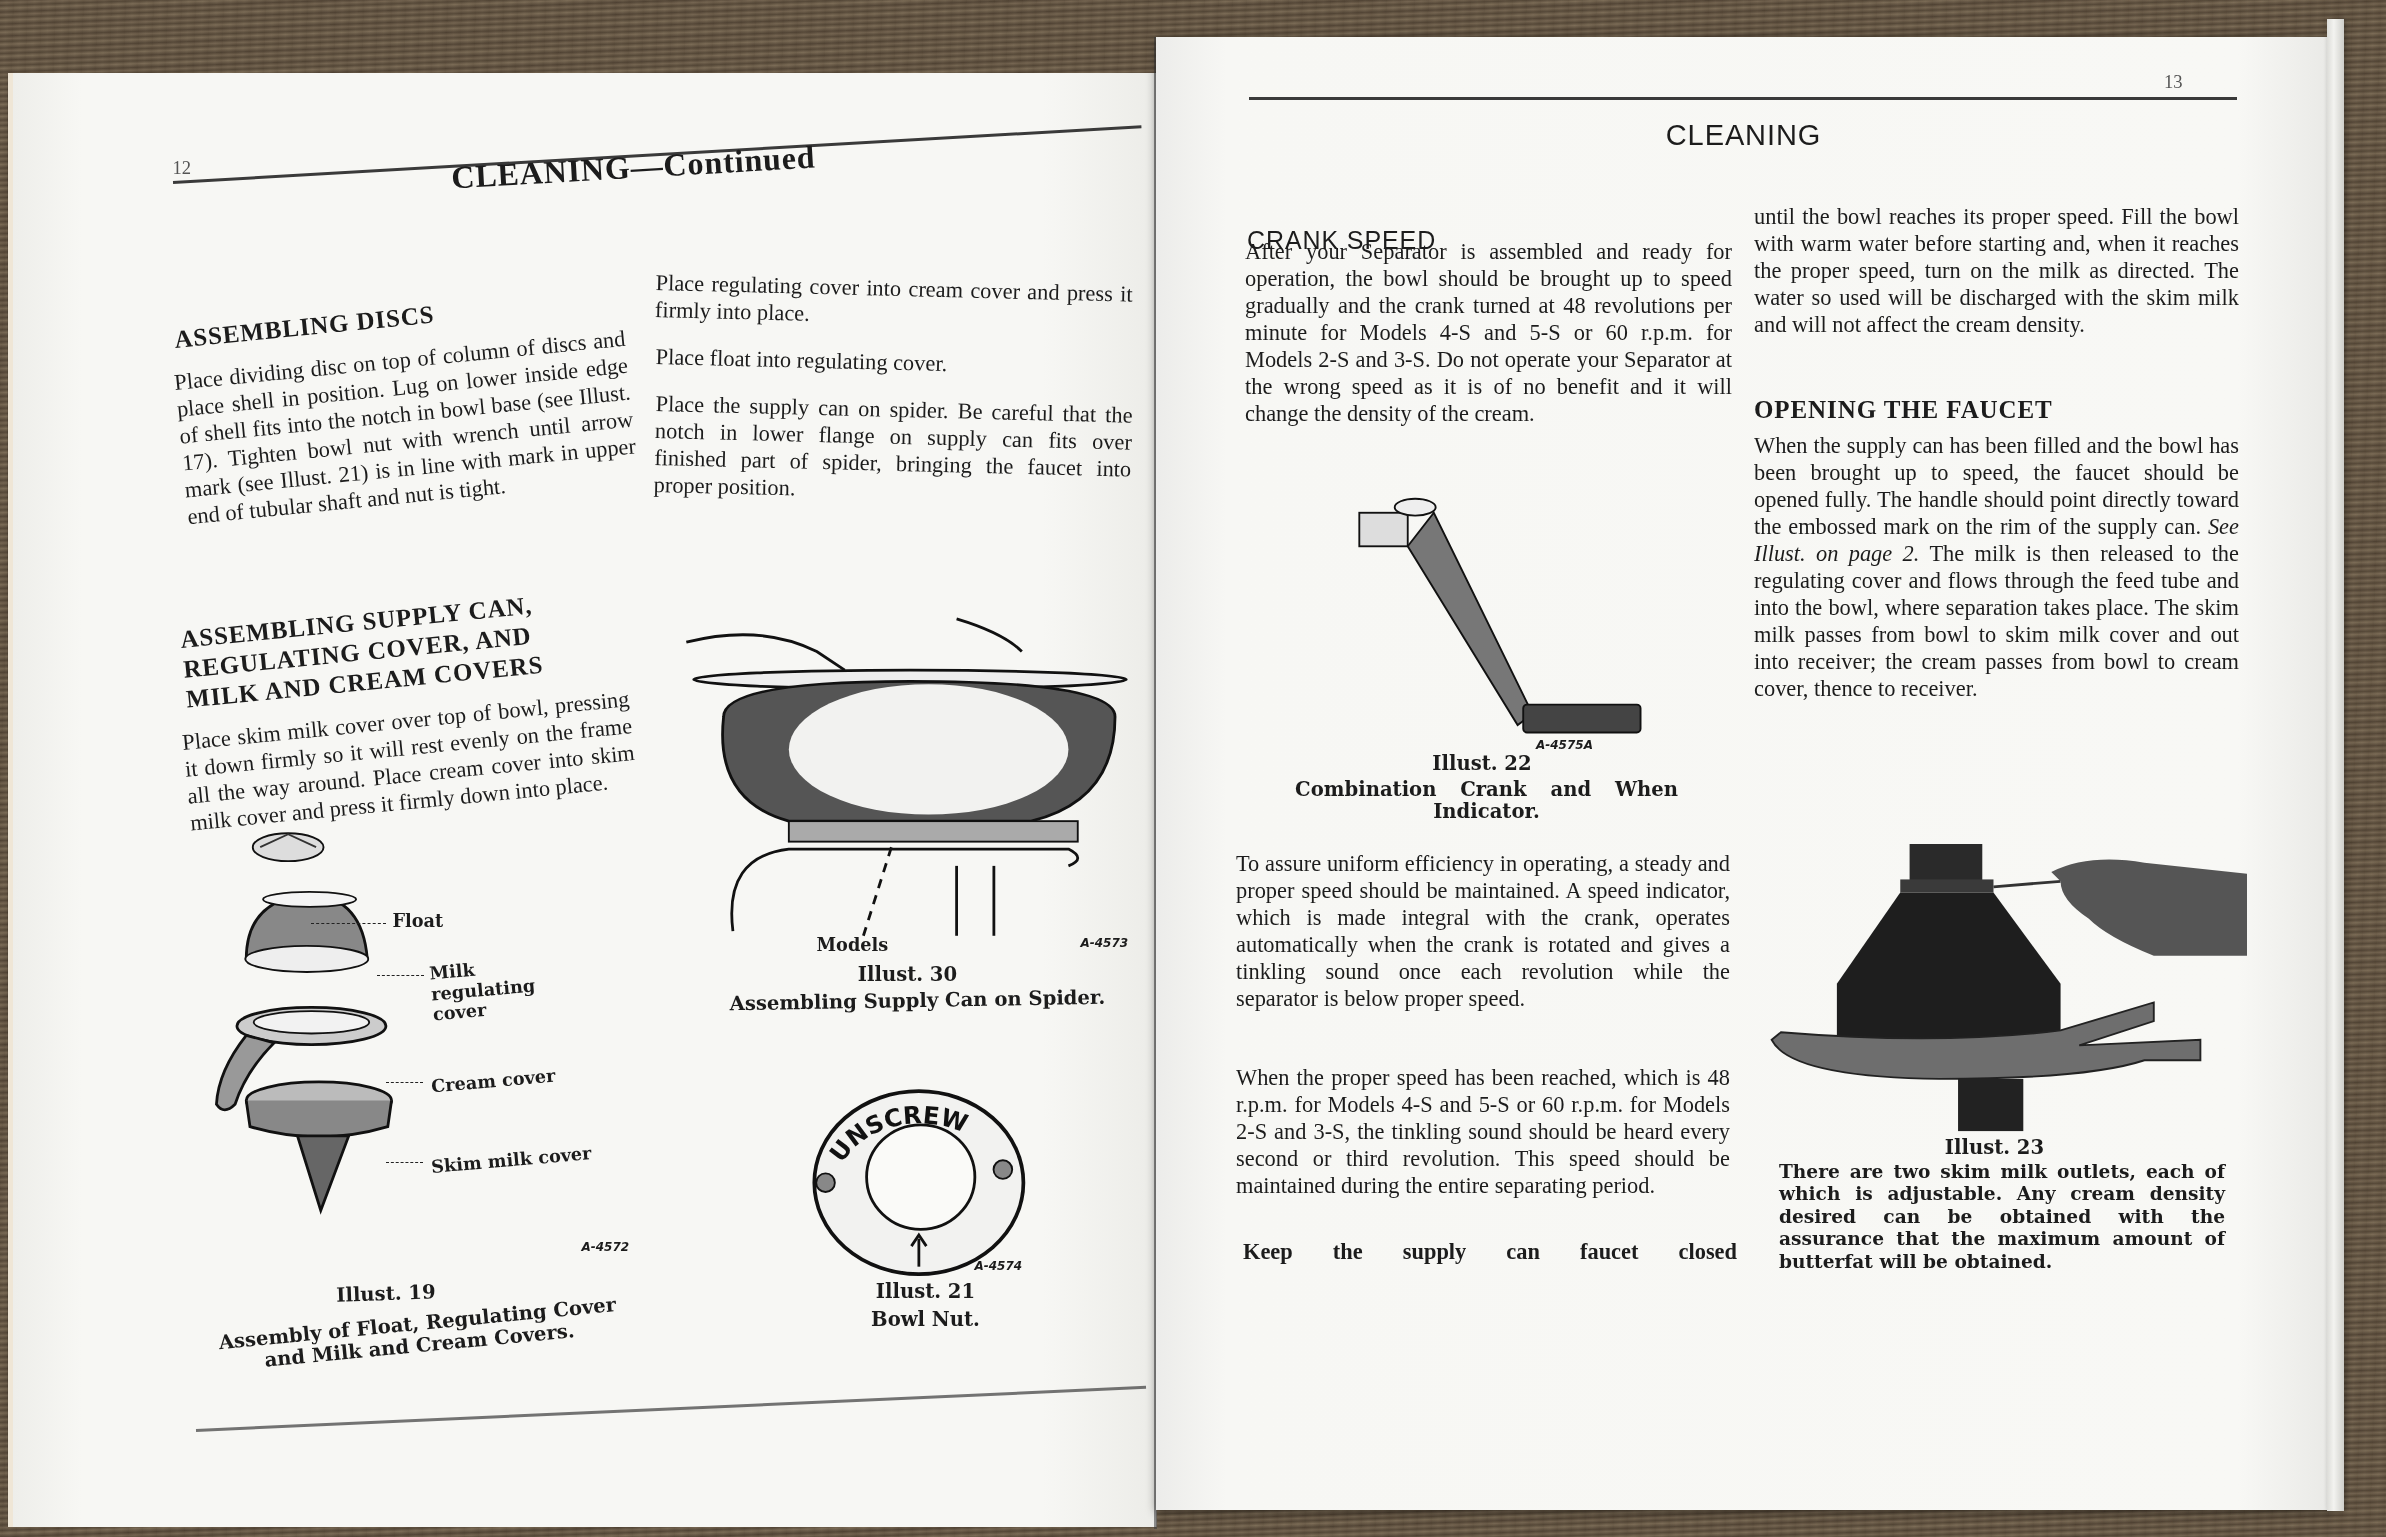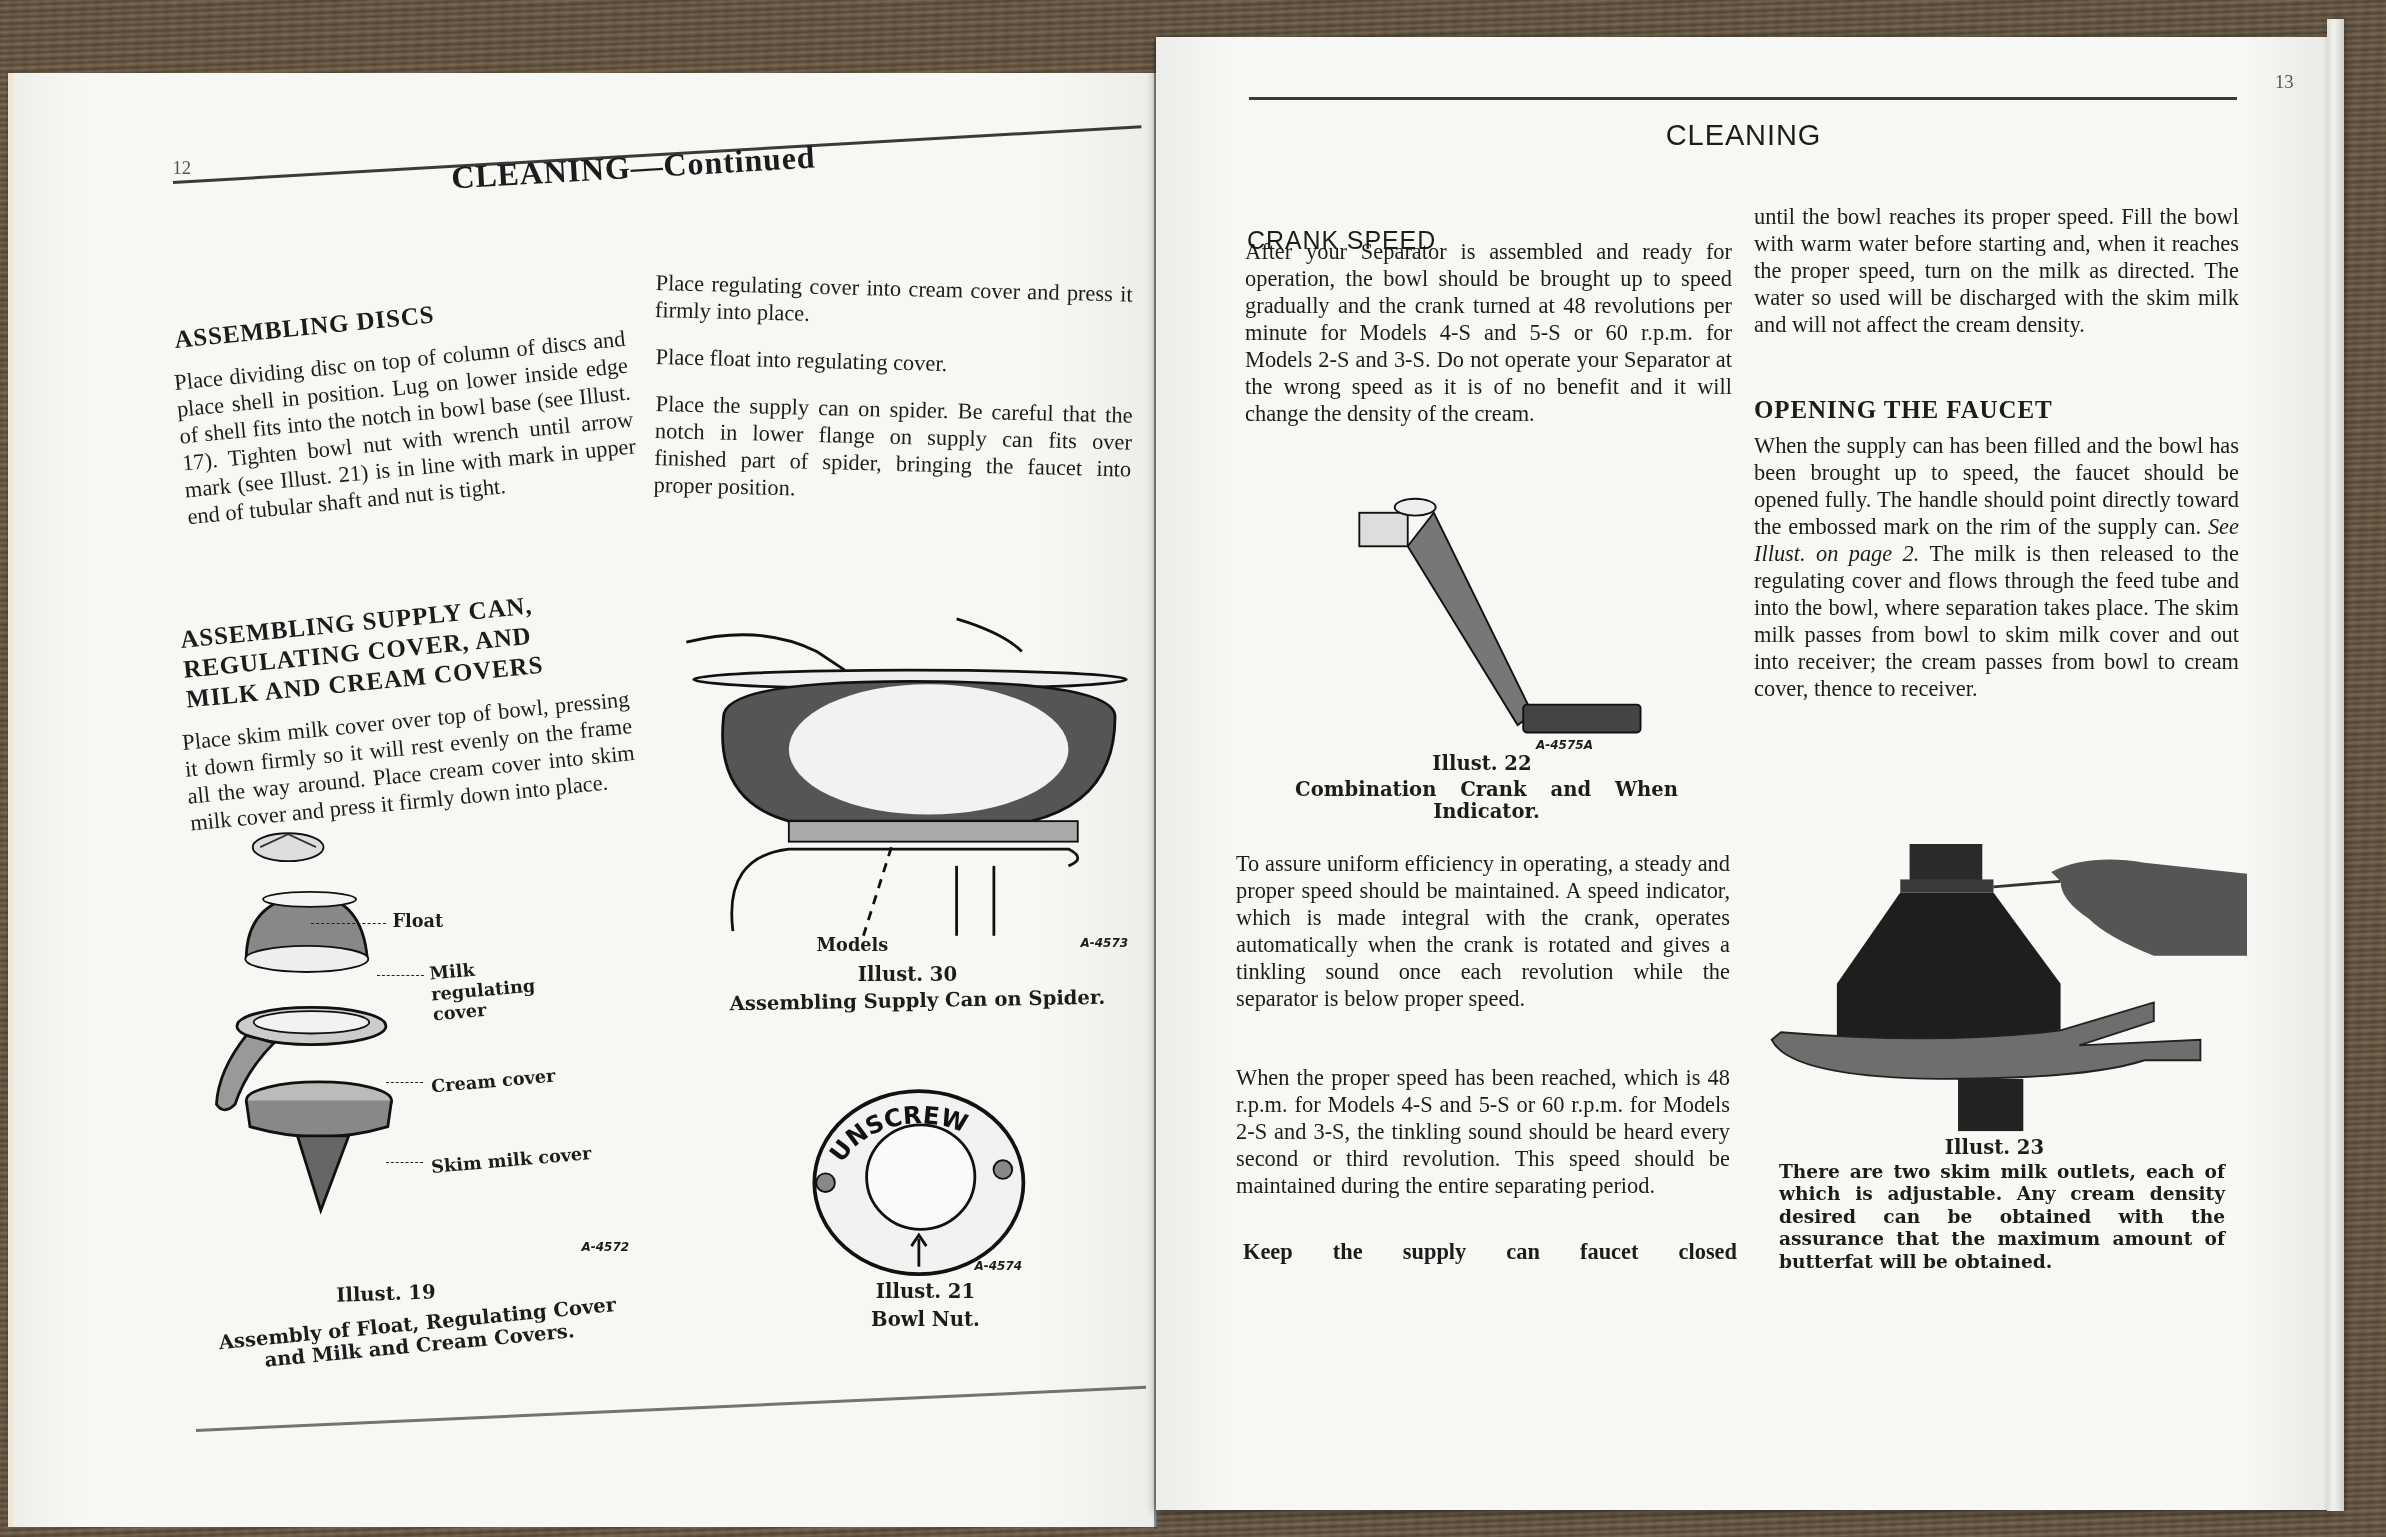--- a/index.html
+++ b/index.html
@@ -141,21 +141,21 @@
   <div class="caption" style="left:820px; top:1208px; width:186px;">Illust. 21</div>
   <div class="caption" style="left:820px; top:1236px; width:186px;">Bowl Nut.</div>
 
   <div class="rule" style="left:183px; top:1356px; width:951px; transform: rotate(-2.6deg); opacity:0.7;"></div>
 </div>
 
 <div class="spine"></div>
 
 <div class="page page-right">
 
-  <div class="page-num" style="left:1119px; top:34px;">13</div>
+  <div class="page-num" style="left:1008px; top:34px;">13</div>
   <div class="rule" style="left:93px; top:60px; width:988px;"></div>
   <div class="running-head" style="left:0; top:82px; width:1175px; text-align:center; font-weight:normal; font-family:'Liberation Sans', sans-serif; font-size:29px;">CLEANING</div>
 
   <div class="heading" style="left:91px; top:164px; font-family:'Liberation Sans', sans-serif; font-weight:normal; font-size:25px;margin-top:24px;">CRANK SPEED</div>
   <div class="para" style="left:89px; top:201px; width:487px;">After your Separator is assembled and ready for operation, the bowl should be brought up to speed gradually and the crank turned at 48 revolutions per minute for Models 4-S and 5-S or 60 r.p.m. for Models 2-S and 3-S. Do not operate your Separator at the wrong speed as it is of no benefit and it will change the density of the cream.</div>
 
   <div class="illus" style="left:194px; top:455px; width:298px; height:252px;">
     <svg width="298" height="252" viewBox="0 0 320 270">
       <rect x="10" y="22" width="52" height="36" fill="#ddd" stroke="#111" stroke-width="2"></rect>
       <ellipse cx="70" cy="16" rx="22" ry="9" fill="#eee" stroke="#111" stroke-width="2"></ellipse>

